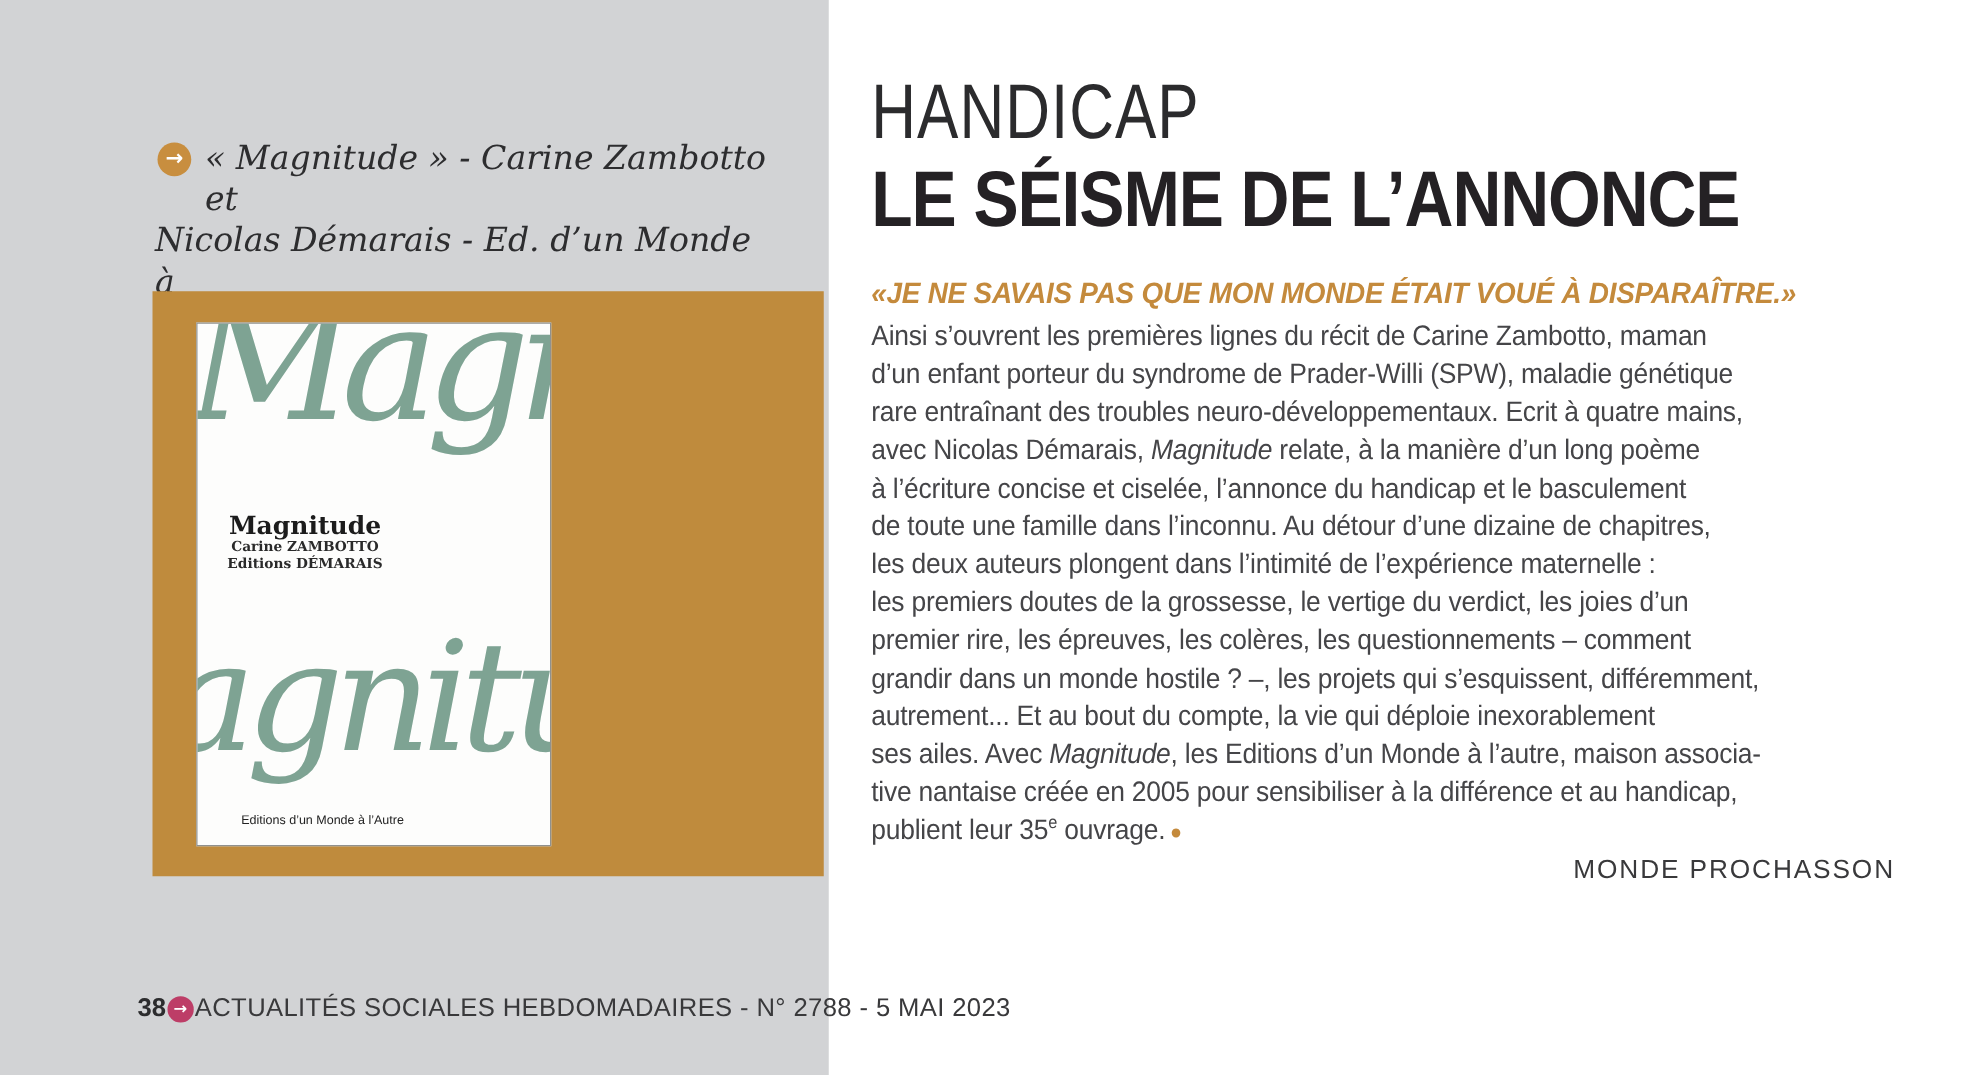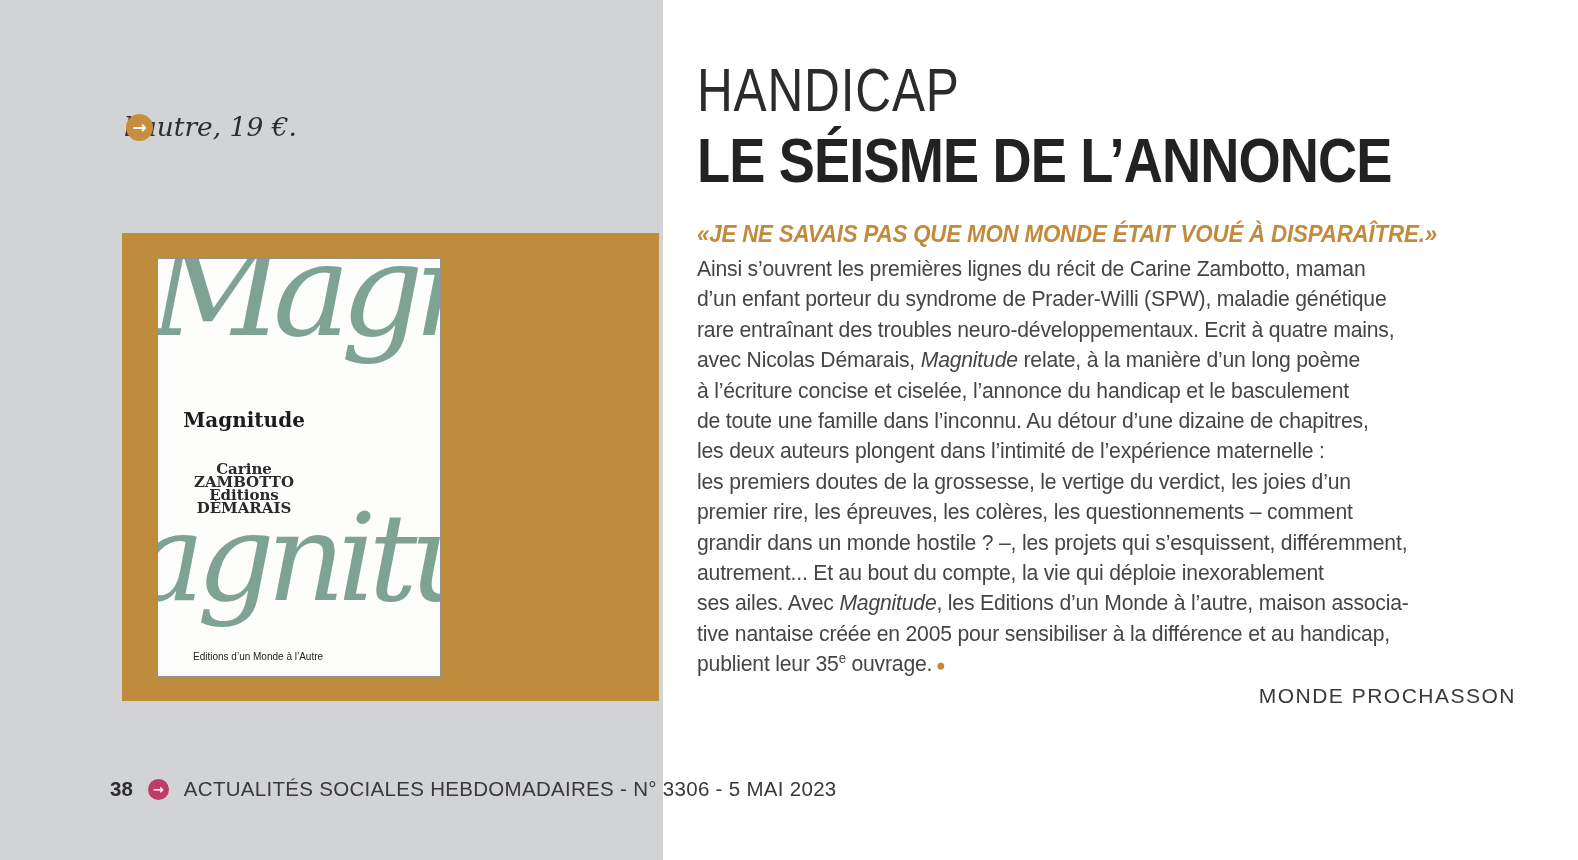--- a/index.html
+++ b/index.html
@@ -22,56 +22,58 @@
   
   .ochre-block{position:absolute;left:122px;top:233px;width:537px;height:468px;background:#bf8b3d;}
   .book-cover{position:absolute;left:35px;top:25px;width:282px;height:417px;
     background:#fdfdfc;border:1px solid #90918f;overflow:hidden;}
   .script{font-family:"DejaVu Serif",serif;font-style:italic;color:#7ea393;
     white-space:nowrap;line-height:1;position:absolute;}
   .script-top{top:-34px;left:-8px;font-size:130px;letter-spacing:-10px;}
   .script-bottom{top:238px;left:-26px;font-size:122px;letter-spacing:-8px;}
   .cover-title{position:absolute;top:149px;left:10px;width:152px;text-align:center;
     font-family:"DejaVu Serif",serif;font-weight:700;font-size:20px;color:#1c1c1c;}
-  .cover-authors{position:absolute;top:204px;left:10px;width:152px;text-align:center;
-    font-family:"DejaVu Serif",serif;font-weight:700;font-size:15px;line-height:13px;color:#2a2a2a;}
+  .cover-authors{position:absolute;top:172px;left:10px;width:152px;text-align:center;
+    font-family:"DejaVu Serif",serif;font-weight:700;font-size:11px;line-height:13px;color:#2a2a2a;}
   .cover-publisher{position:absolute;bottom:14px;left:35px;width:200px;text-align:left;
     font-family:"Liberation Sans",sans-serif;font-size:10px;color:#222222;}
   
   .kicker{position:absolute;left:697px;top:54px;font-size:62px;font-weight:400;
     color:#2b2b2d;transform:scaleX(0.80);transform-origin:left top;white-space:nowrap;letter-spacing:1px;}
   .headline{position:absolute;left:697px;top:124px;font-size:63px;font-weight:700;
     color:#242124;transform:scaleX(0.86);transform-origin:left top;white-space:nowrap;letter-spacing:-1px;}
   .lead{position:absolute;left:697px;top:221px;font-size:23.5px;font-weight:700;font-style:italic;
     color:#c48a3c;transform:scaleX(0.95);transform-origin:left top;white-space:nowrap;letter-spacing:-0.2px;}
   .article-body{position:absolute;left:697px;top:254px;font-size:22.5px;line-height:30.4px;
     color:#454548;transform:scaleX(0.94);transform-origin:left top;letter-spacing:-0.2px;}
   .article-body .body-line{white-space:nowrap;}
   .article-body i{font-style:italic;}
   .article-body sup{font-size:0.62em;vertical-align:super;line-height:0;}
   .article-body .end-dot{color:#c48a3c;font-size:17px;margin-left:4px;}
   .byline{position:absolute;top:684px;right:62px;font-size:21px;letter-spacing:1.5px;
     color:#39393b;white-space:nowrap;}
   
-  .footer{position:absolute;left:110px;top:777px;display:flex;align-items:center;gap:15px;
+  .footer{position:absolute;left:110px;top:795px;display:flex;align-items:center;gap:1px;
     font-size:20.5px;color:#39393b;}
   .footer .page-num{font-weight:700;color:#2c2c2e;}
   .footer .footer-icon{width:21px;height:21px;border-radius:50%;background:#bd3d67;color:#ffffff;
     display:flex;align-items:center;justify-content:center;font-size:13px;font-weight:bold;
     font-family:"DejaVu Sans",sans-serif;flex:0 0 auto;}
   .footer .footer-text{letter-spacing:0.3px;white-space:nowrap;}
 </style>
 </head>
 <body>
 
 <div class="gray-panel"></div>
 
 <div class="caption">
   <span class="cap-icon">→</span>
   <div>
+      <div class="first">« Magnitude » - Carine Zambotto et</div>
+      <div>Nicolas Démarais - Ed. d’un Monde à</div>
       <div>l’autre, 19 €.</div>
     </div>
 </div>
 
 <div class="ochre-block">
   <div class="book-cover">
     <div class="script script-top">Magn</div>
     <div class="cover-title">Magnitude</div>
     <div class="cover-authors">
         <div>Carine ZAMBOTTO</div>
@@ -99,14 +101,14 @@
     <div class="body-line"><span>autrement... Et au bout du compte, la vie qui déploie inexorablement</span></div>
     <div class="body-line"><span>ses ailes. Avec </span><i>Magnitude</i><span>, les Editions d’un Monde à l’autre, maison associa-</span></div>
     <div class="body-line"><span>tive nantaise créée en 2005 pour sensibiliser à la différence et au handicap,</span></div>
     <div class="body-line"><span>publient leur 35</span><sup>e</sup><span> ouvrage.</span><span class="end-dot">●</span></div>
   </div>
 <div class="byline">MONDE PROCHASSON</div>
 
 <div class="footer">
   <span class="page-num">38</span>
   <span class="footer-icon">→</span>
-  <span class="footer-text">ACTUALITÉS SOCIALES HEBDOMADAIRES - N° 3306 - 5 MAI 2023</span>
+  <span class="footer-text">ACTUALITÉS SOCIALES HEBDOMADAIRES - N° 2788 - 5 MAI 2023</span>
 </div>
 
 </body></html>

